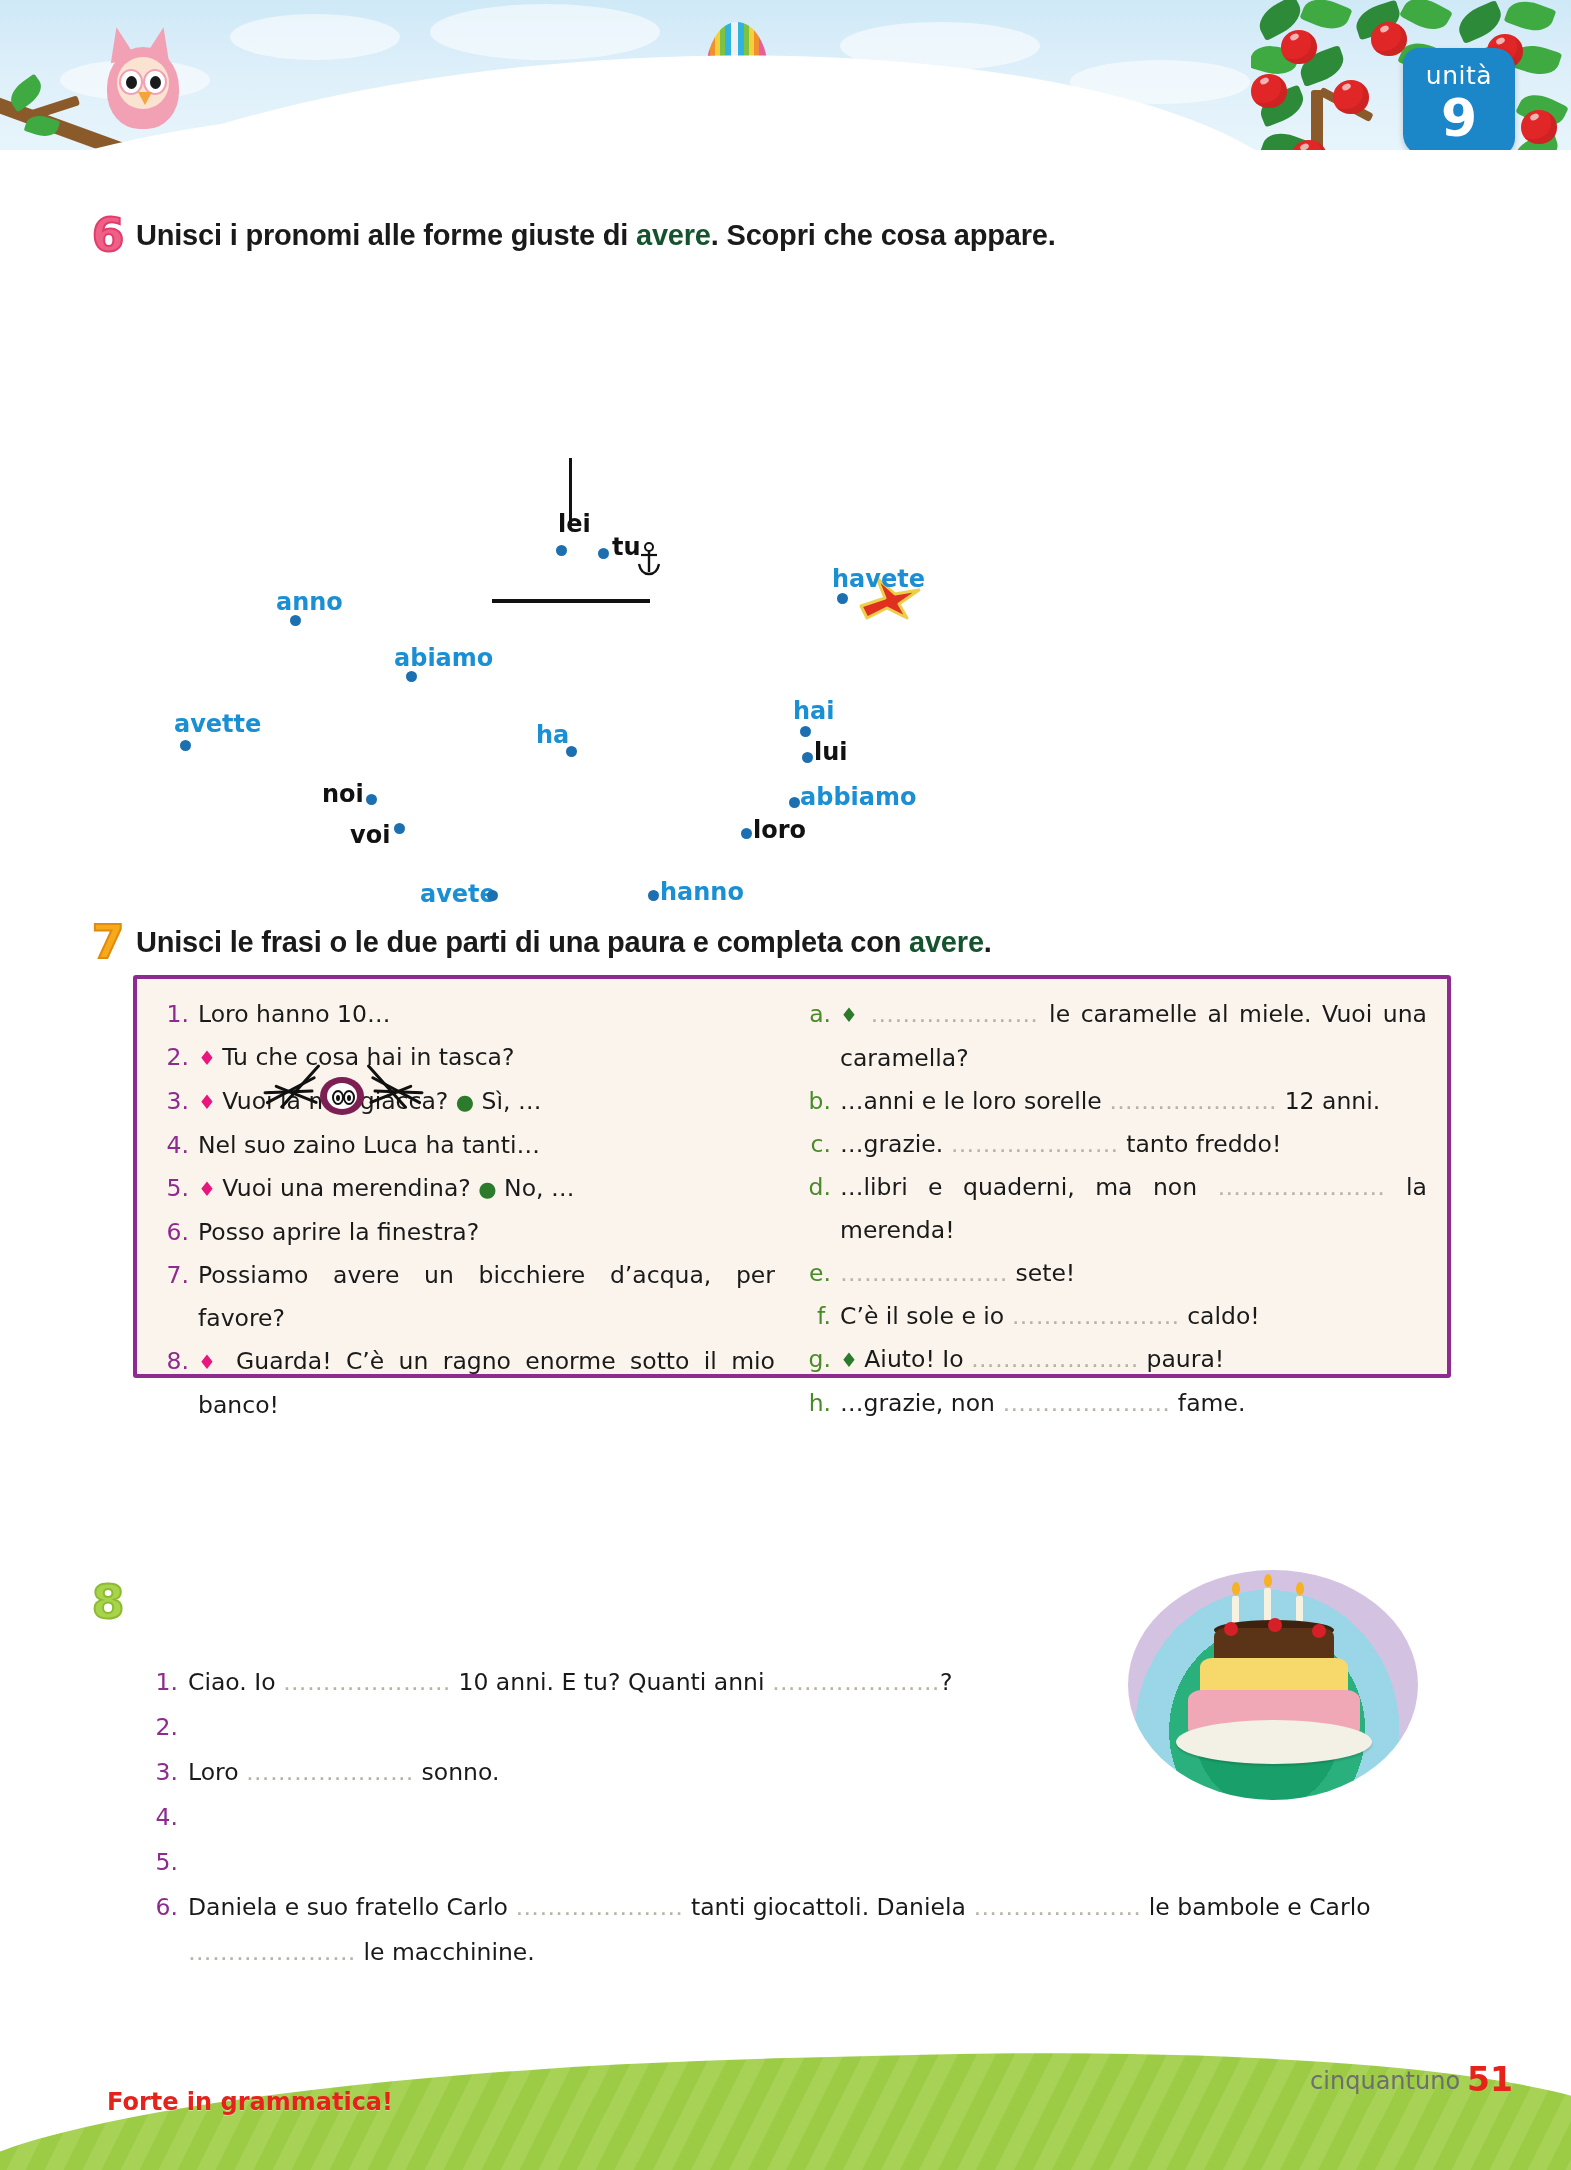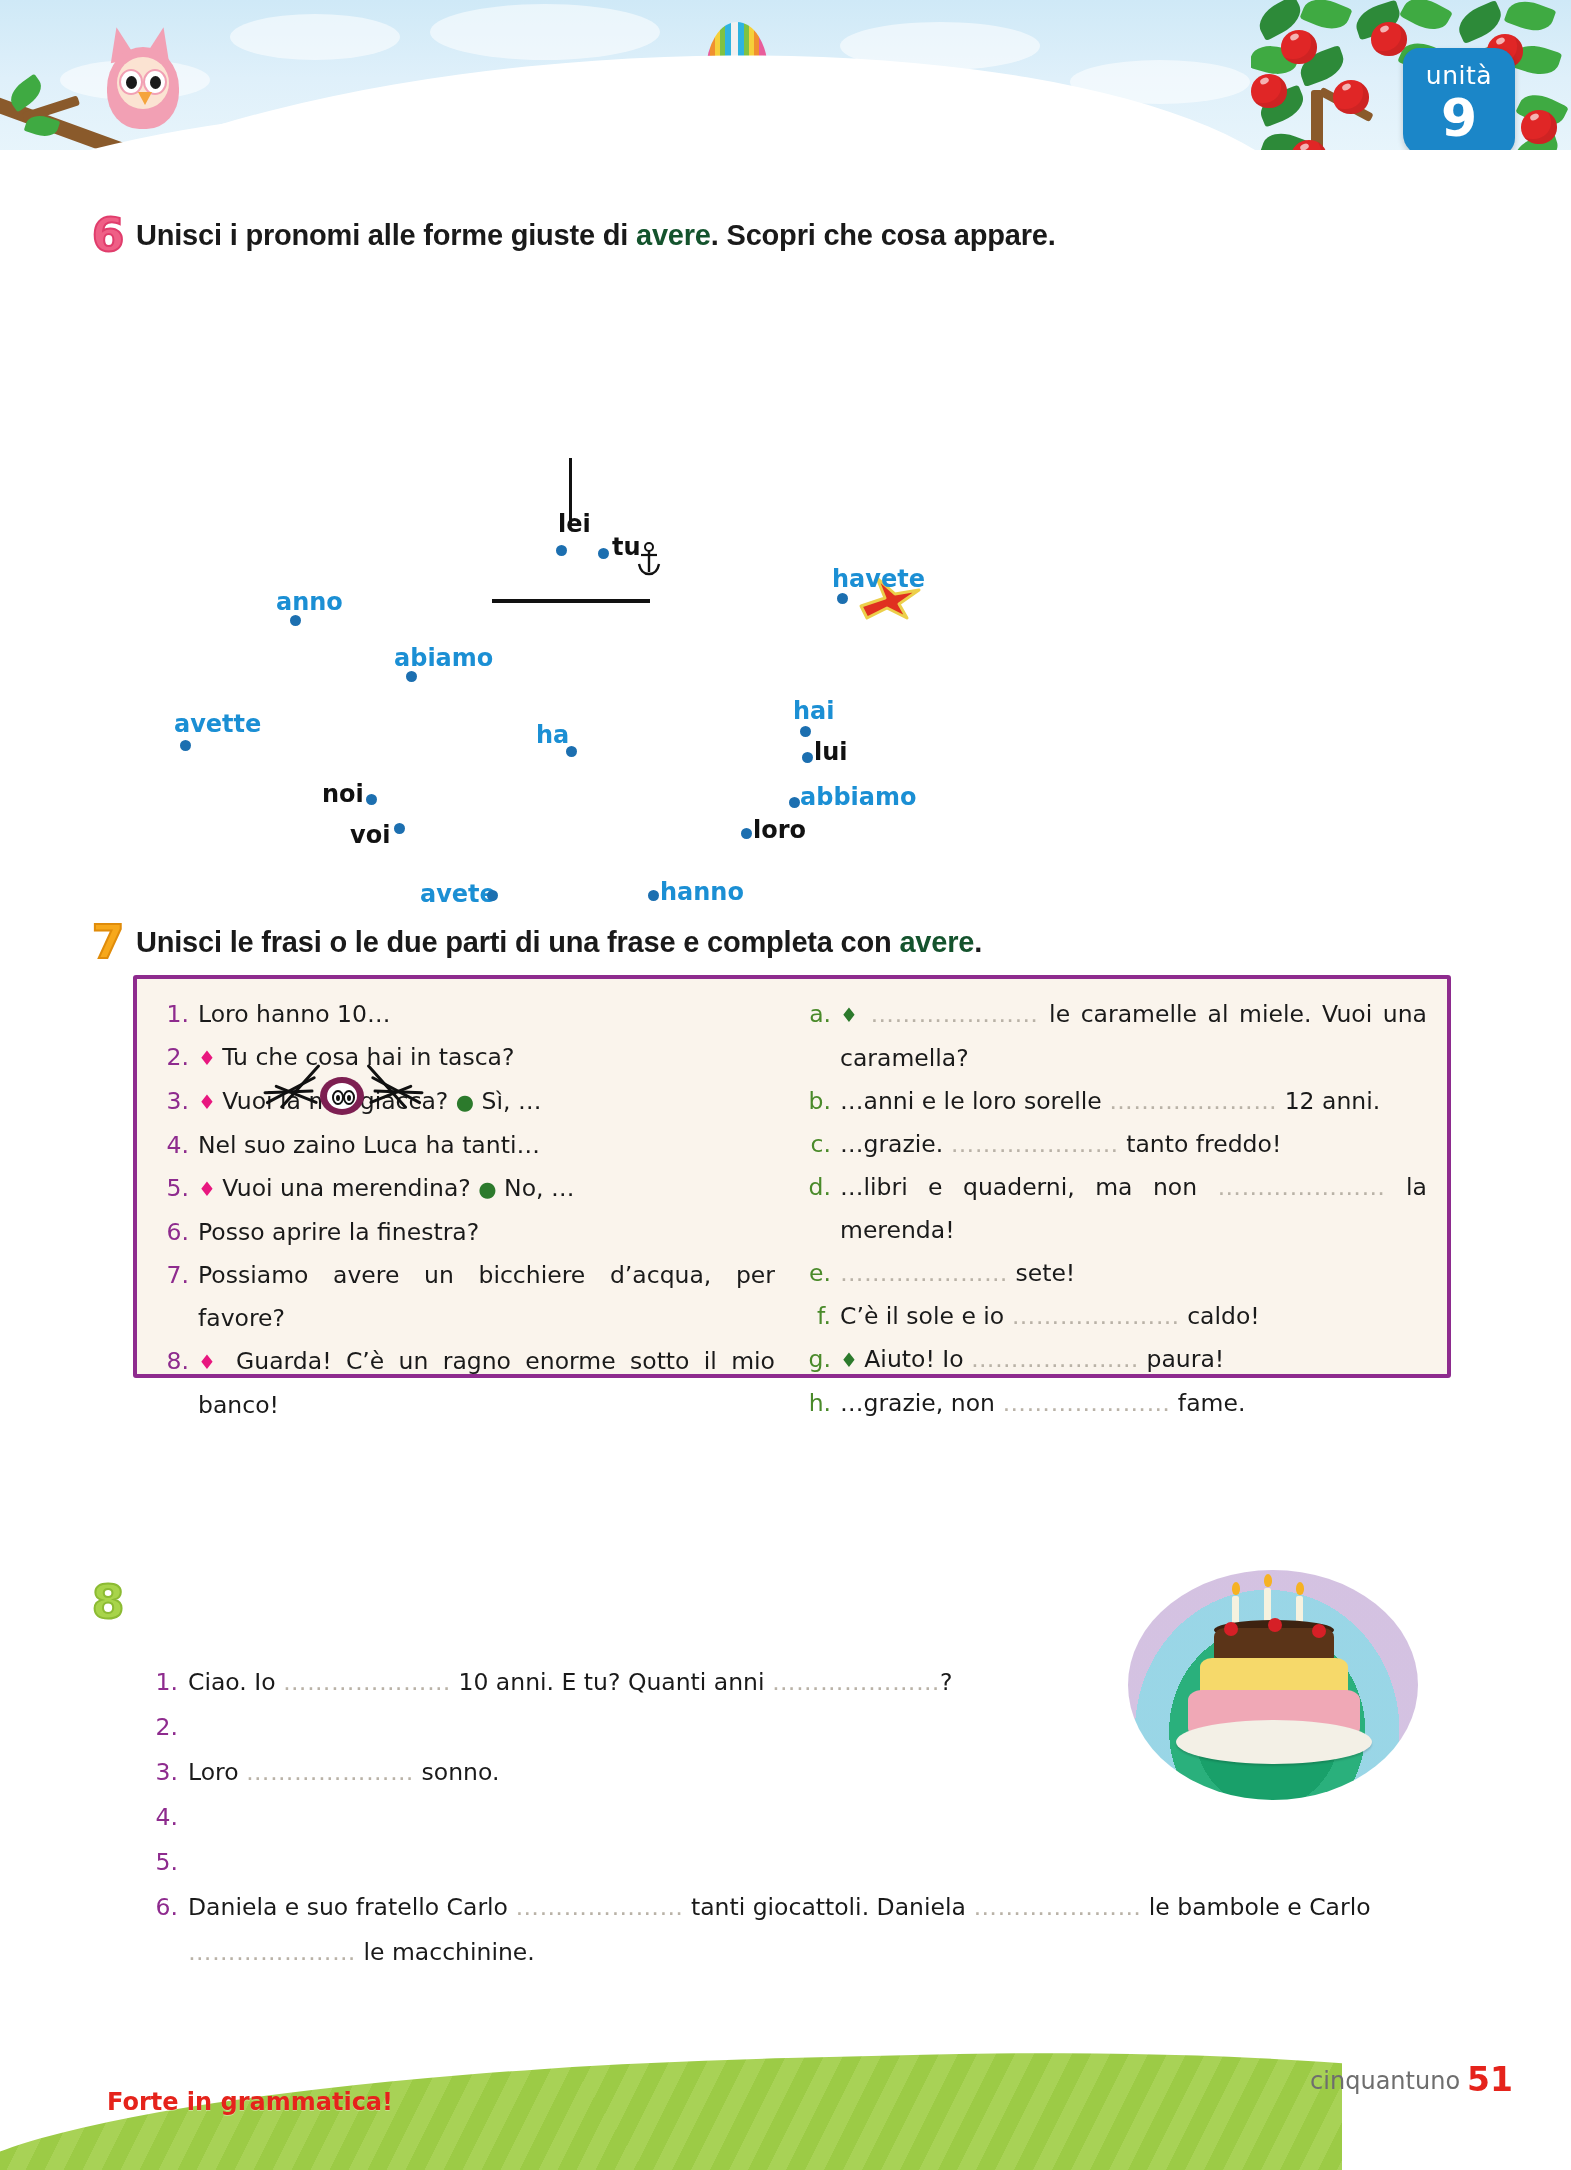--- a/index.html
+++ b/index.html
@@ -158,21 +158,21 @@
   .cake-top { position:absolute; left:86px; top:50px; width:120px; height:20px;
     background:#3d2210; border-radius:50%; }
   .candle { position:absolute; width:7px; height:34px; background:#f6f2df;
     border-radius:2px; }
   .flame { position:absolute; width:8px; height:13px; background:#f6b223;
     border-radius:50% 50% 45% 45%; }
   .cherry { position:absolute; width:14px; height:14px; background:#d61f26;
     border-radius:50%; }
 
   
-  .footer { position:absolute; left:0; top:2030px; width:1342px; height:140px; overflow:hidden; }
+  .footer { position:absolute; left:0; top:2030px; width:1571px; height:140px; overflow:hidden; }
   .footer-green { position:absolute; left:-60px; top:28px; width:1700px; height:190px;
     background:repeating-linear-gradient(118deg,#a8d256 0 17px,#9ccb46 17px 34px);
     border-radius:50% 42% 0 0 / 62% 52% 0 0; transform:rotate(-1.4deg); }
   .footer-label { position:absolute; left:107px; top:58px; font-size:24px;
     font-weight:bold; color:#e5231b; font-family:"DejaVu Sans", sans-serif;
     text-shadow:0 1px 0 rgba(255,255,255,.35); }
   .pagenum { position:absolute; right:58px; top:20px; font-size:24px; color:#6e6e6e;
     font-family:"DejaVu Sans", sans-serif; }
   .pagenum b { color:#e5231b; font-size:33px; margin-left:7px; vertical-align:-2px; }
 </style>
@@ -303,21 +303,21 @@
     <div class="plabel pron" style="left: 753px; top: 526px;">loro</div>
     <div class="dot" style="left: 741px; top: 538px;"></div>
     <div class="plabel verb" style="left: 420px; top: 590px;">avete</div>
     <div class="dot" style="left: 487px; top: 600px;"></div>
     <div class="plabel verb" style="left: 660px; top: 588px;">hanno</div>
     <div class="dot" style="left: 648px; top: 600px;"></div>
   </div>
 
 <div class="ex-head" style="left:86px;top:920px;">
   <div class="ex-num orange">7</div>
-  <div class="ex-title"><span>Unisci le frasi o le due parti di una frase e completa con </span><span class="kw">avere</span><span>.</span></div>
+  <div class="ex-title"><span>Unisci le frasi o le due parti di una paura e completa con </span><span class="kw">avere</span><span>.</span></div>
 </div>
 
 <div class="box7">
   <div class="col colL" id="ex7-left">
       <div class="row">
         <span class="mark purple">1.</span>
         <span class="txt"><span>Loro hanno 10…</span></span>
       </div>
       <div class="row">
         <span class="mark purple">2.</span>

